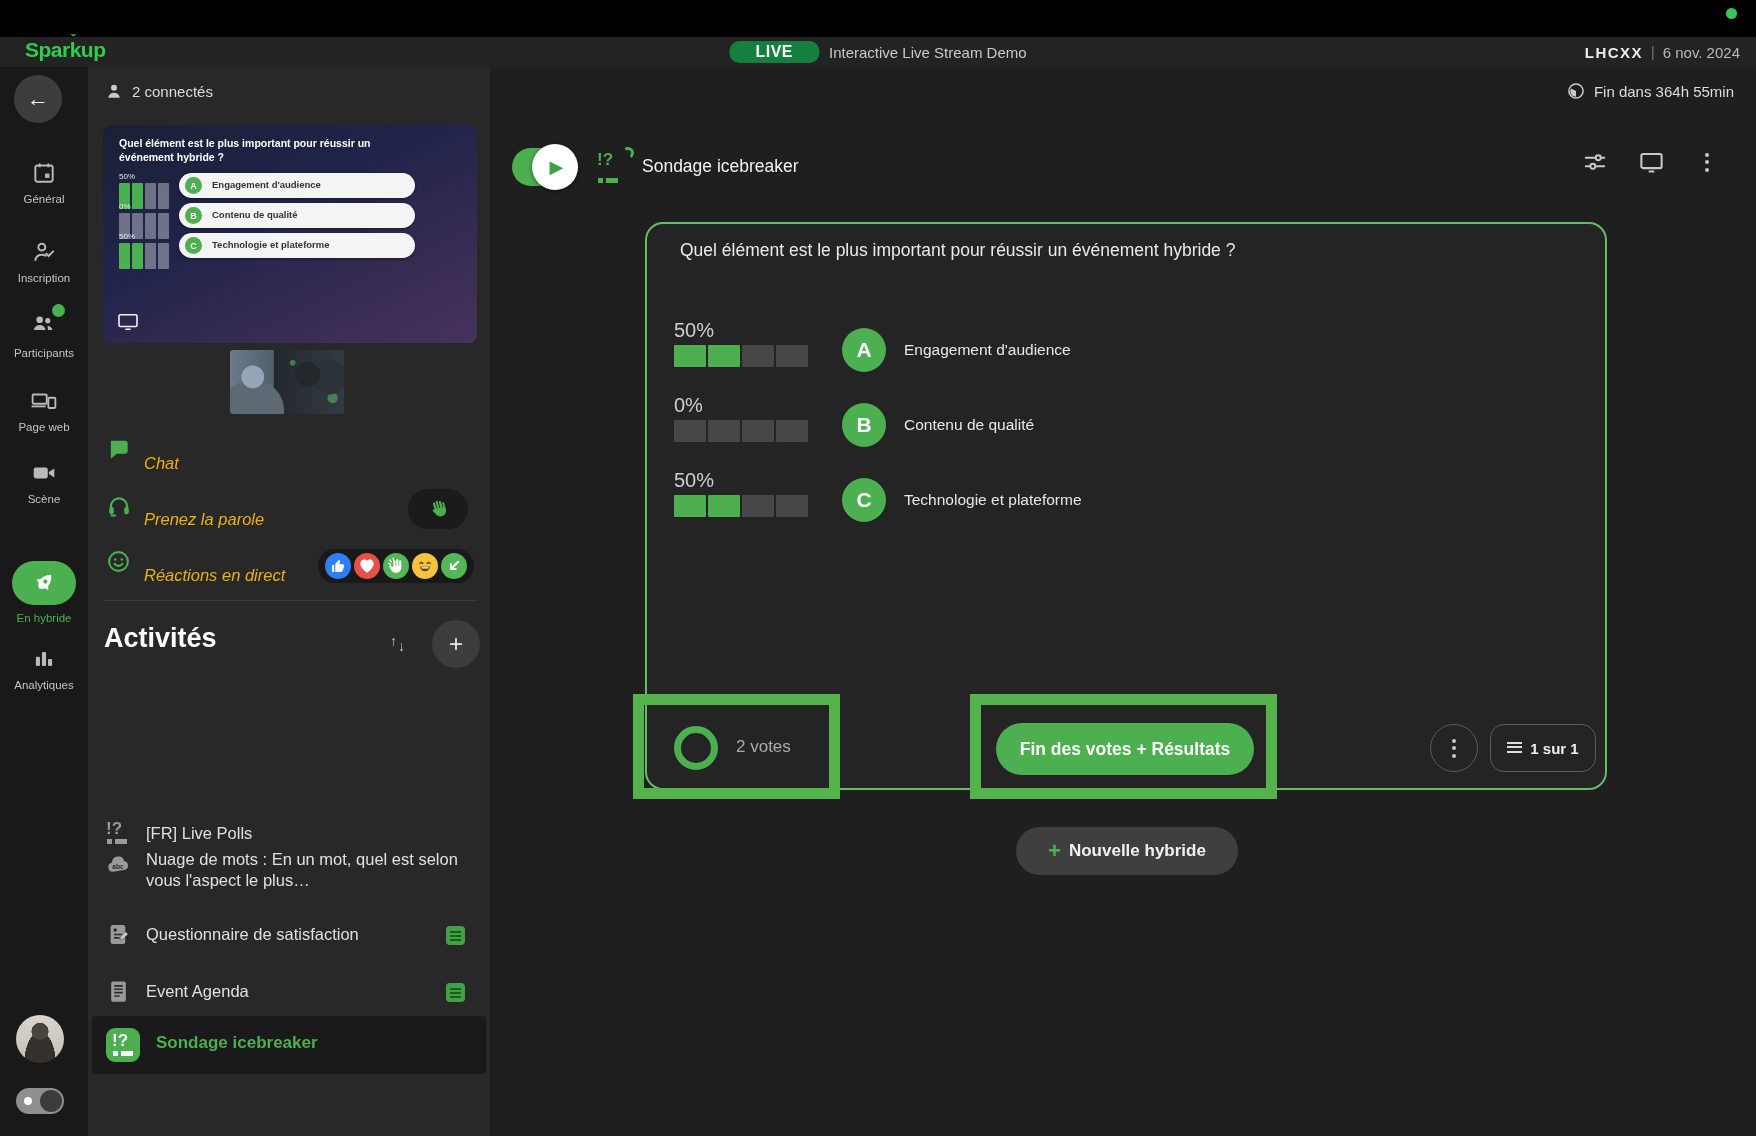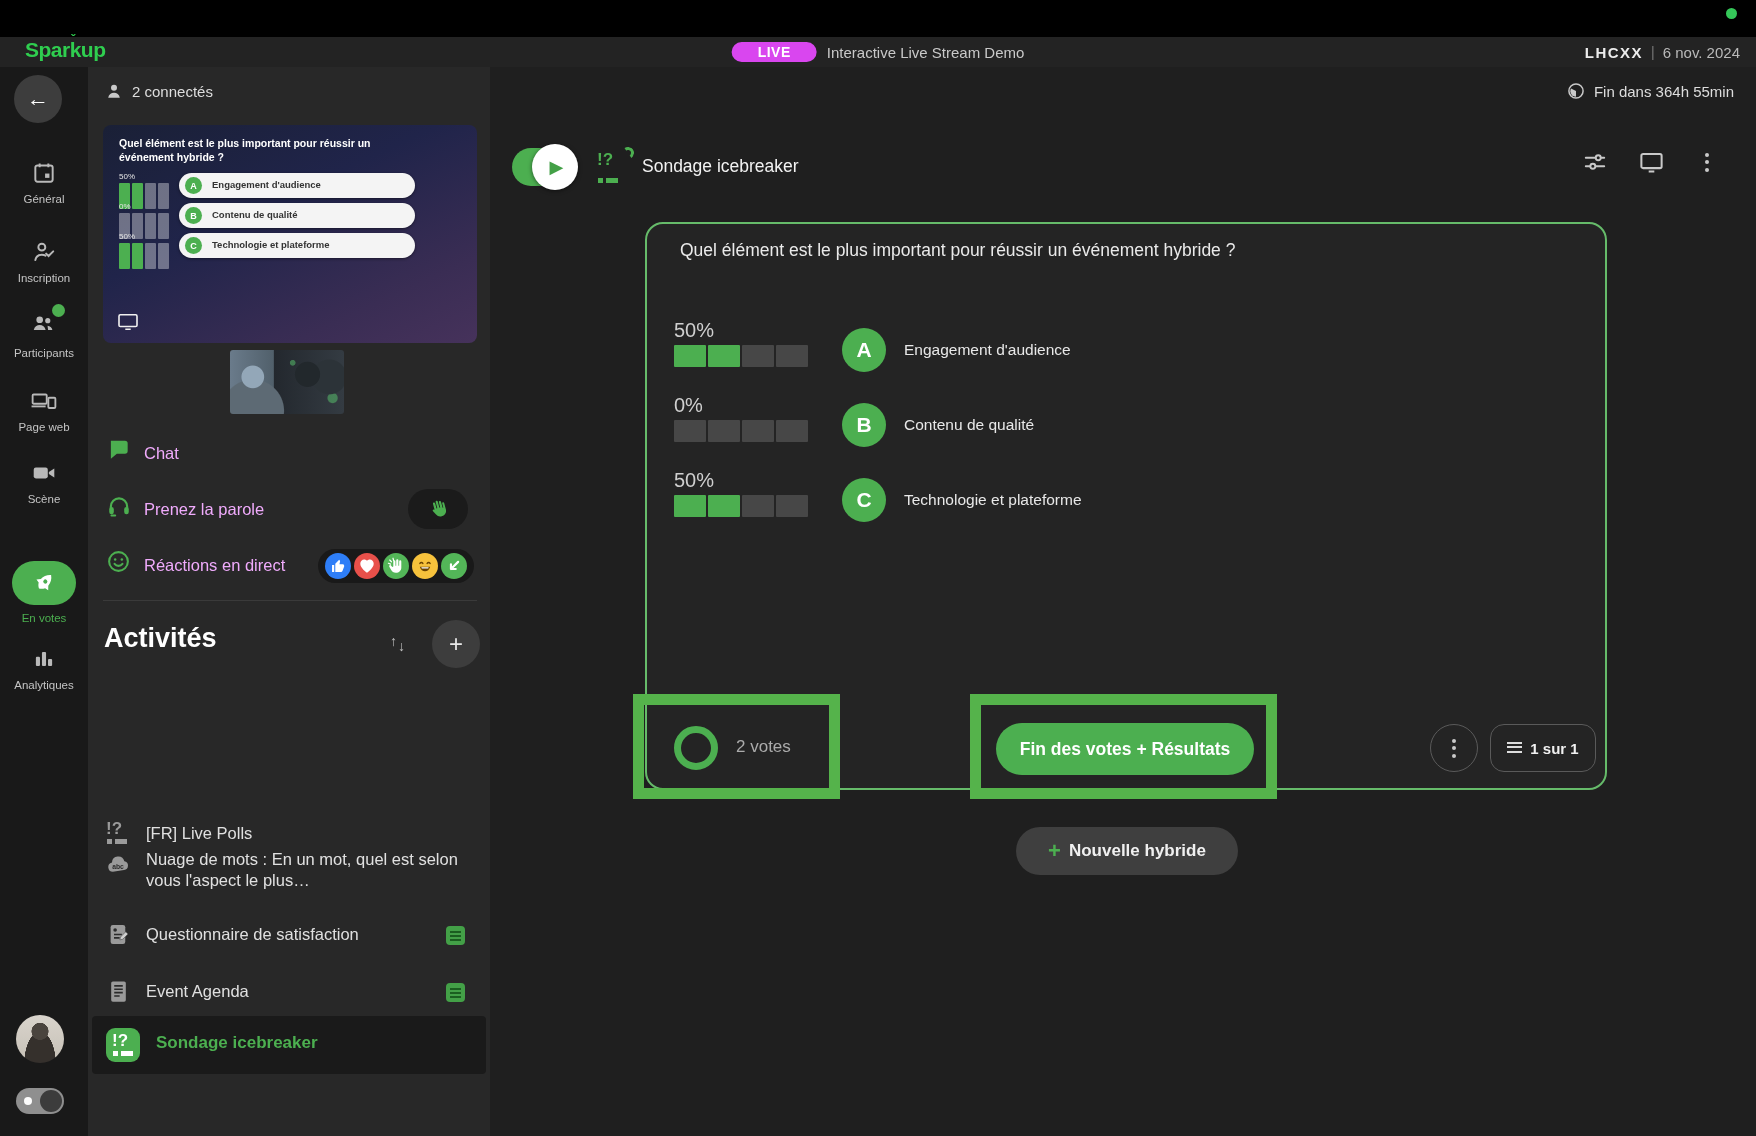--- a/index.html
+++ b/index.html
@@ -6,21 +6,21 @@
   *{box-sizing:border-box;}
 
   
   .top-strip{position:absolute;left:0;top:0;width:1756px;height:37px;background:#000;}
   .status-dot{position:absolute;left:1726px;top:8px;width:11px;height:11px;border-radius:50%;background:#35c759;}
   .app-bar{position:absolute;left:0;top:37px;width:1756px;height:30px;background:#232323;display:flex;align-items:center;}
   .logo{position:absolute;left:9px;top:1px;font-size:21px;font-weight:700;color:#2fce4f;letter-spacing:-.5px;margin-left:16px;}
   .logo-mark{position:absolute;left:46px;top:-6px;font-size:13px;color:#2fce4f;font-weight:700;}
   .logo-mark::before{content:"ˇ";}
   .bar-center{position:absolute;left:50%;top:0;height:30px;transform:translateX(-50%);display:flex;align-items:center;gap:10px;}
-  .live-badge{background:#d946ef;color:#fff;font-size:14px;font-weight:700;padding:2px 26px;border-radius:10px;letter-spacing:.5px;}
+  .live-badge{background:#15803d;color:#fff;font-size:16px;font-weight:700;padding:2px 26px;border-radius:10px;letter-spacing:.5px;}
   .stream-title{color:#c9c9c9;font-size:15px;}
   .bar-right{position:absolute;right:16px;top:0;height:30px;display:flex;align-items:center;gap:8px;}
   .event-code{color:#ececec;font-size:15px;font-weight:700;letter-spacing:1.5px;}
   .bar-sep{color:#777;font-size:14px;}
   .event-date{color:#b9b9b9;font-size:15px;}
 
   
   .rail{position:absolute;left:0;top:67px;width:88px;height:1069px;background:#191919;}
   .panel{position:absolute;left:88px;top:67px;width:402px;height:1069px;background:#282828;}
   .main{position:absolute;left:490px;top:67px;width:1266px;height:1069px;background:#1f1f1f;}
@@ -65,21 +65,21 @@
     radial-gradient(circle at 20% 95%, #5d6a74 0 28%, transparent 29%),
     radial-gradient(circle at 68% 38%, #22282c 0 14%, transparent 15%),
     radial-gradient(circle at 87% 42%, #2c3338 0 16%, transparent 17%),
     radial-gradient(circle at 55% 20%, rgba(90,200,110,.5) 0 3%, transparent 4%),
     radial-gradient(circle at 90% 75%, rgba(90,200,110,.5) 0 4%, transparent 5%),
     linear-gradient(90deg,#6a7b8b 0%,#51606b 38%,#23282e 39%,#343b42 100%);}
 
   
   .prow{position:absolute;left:0;width:402px;height:40px;cursor:pointer;}
   .prow .ic{position:absolute;left:18px;top:2px;}
-  .prow .txt{position:absolute;left:56px;top:9px;font-size:16.5px;color:#f0abfc;}
+  .prow .txt{position:absolute;left:56px;top:19px;font-size:16.5px;color:#eab308;font-style:italic;}
   .row-chat{top:368px}.row-speak{top:424px}.row-react{top:480px}
   .hand-pill{position:absolute;left:320px;top:-2px;width:60px;height:40px;border-radius:20px;background:#1b1b1b;display:flex;align-items:center;justify-content:center;}
   .emoji-strip{position:absolute;left:230px;top:2px;width:156px;height:34px;border-radius:17px;background:#191919;display:flex;align-items:center;justify-content:center;gap:3px;}
   .emoji{width:26px;height:26px;cursor:pointer;}
   .pdivider{position:absolute;left:15px;top:533px;width:374px;height:1px;background:#3a3a3a;}
 
   
   .act-title{position:absolute;left:16px;top:556px;font-size:27px;font-weight:700;color:#fff;}
   .sort-btn{position:absolute;left:300px;top:568px;width:24px;height:24px;cursor:pointer;color:#c0c0c0;font-size:14px;}
   .sort-btn .u{position:absolute;left:2px;top:-2px;}
@@ -223,21 +223,21 @@
     <span class="lbl">Scène</span>
   </div>
 
   <div class="rail-item ri-live">
     <span class="pill">
       <svg width="26" height="26" viewBox="0 0 24 24" style="transform:rotate(42deg)">
           <path d="M12 2.2c2.9 2.2 4.6 5.5 4.6 9l2.7 3.1-3.3.6c-.9 1.6-2.2 3-4 4-1.8-1-3.1-2.4-4-4l-3.3-.6 2.7-3.1c0-3.5 1.7-6.8 4.6-9z" fill="#fff"></path>
           <circle cx="12" cy="10.2" r="1.9" fill="#4caf50"></circle>
         </svg>
     </span>
-    <span class="lbl">En votes</span>
+    <span class="lbl">En hybride</span>
   </div>
 
   <div class="rail-item ri-analytiques">
     <svg width="26" height="26" viewBox="0 0 24 24">
         <rect x="4.5" y="10" width="3.8" height="8.5" rx="1" fill="#b9b9b9"></rect>
         <rect x="10.1" y="5.5" width="3.8" height="13" rx="1" fill="#b9b9b9"></rect>
         <rect x="15.7" y="12" width="3.8" height="6.5" rx="1" fill="#b9b9b9"></rect>
       </svg>
     <span class="lbl">Analytiques</span>
   </div>

